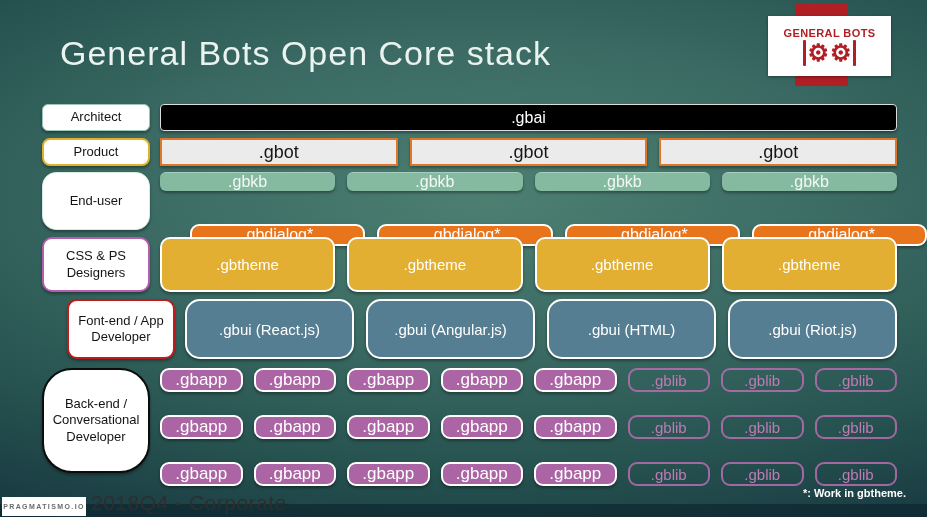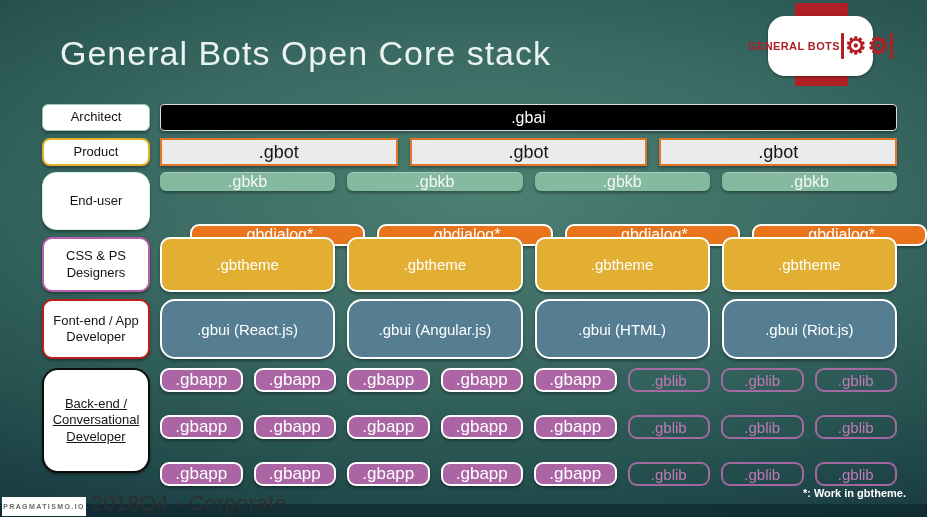--- a/index.html
+++ b/index.html
@@ -9,44 +9,43 @@
     background:radial-gradient(ellipse 115% 85% at 53% 38%,
       #4d7f71 0%, #3a6a63 35%, #26524f 62%, #16353f 88%, #112b35 100%);
   }
   .title{
     position:absolute;left:60px;top:34px;margin:0;
     font-size:34px;font-weight:400;letter-spacing:1px;color:#eaf3ef;
   }
   
   .ribbon{position:absolute;left:795px;top:3px;width:53px;height:83px;background:#b01f24;}
   .logo-card{
-    position:absolute;left:768px;top:16px;width:105px;height:60px;background:#ffffff;
-    display:flex;align-items:center;justify-content:center;gap:1px;
+    position:absolute;left:768px;top:16px;width:123px;height:60px;background:#ffffff;
+    display:flex;flex-direction:column;align-items:center;justify-content:center;gap:1px;
     box-shadow:0 1px 3px rgba(0,0,0,.4);
-    border-radius:17px;
   }
   .brand{font-size:11px;font-weight:bold;color:#b01f24;letter-spacing:.4px;white-space:nowrap;}
   .gears{display:flex;align-items:center;gap:1px;color:#b01f24;line-height:1;}
   .gears .bar{width:3px;height:26px;background:#b01f24;border-radius:1px;}
   .gears .gear{font-size:24px;font-weight:bold;}
   
   .grid{position:absolute;left:42px;top:104px;width:855px;display:flex;flex-direction:column;}
   .group{display:flex;align-items:stretch;}
   .rowlabel{
     flex:0 0 108px;width:108px;margin-right:10px;background:#fff;color:#141414;
     display:flex;align-items:center;justify-content:center;text-align:center;
     font-size:13px;line-height:1.25;padding:2px 3px;box-sizing:border-box;
     border-radius:7px;box-shadow:0 2px 3px rgba(0,0,0,.35);
   }
   .lbl-architect{border:1px solid #9cc8b8;border-radius:6px;}
   .lbl-product{border:2px solid #e2b02a;border-radius:8px;}
   .lbl-enduser{border:1px solid #d9ece4;border-radius:14px;}
   .lbl-css{border:2px solid #b85cae;border-radius:10px;}
-  .lbl-frontend{border:2px solid #bf1d1d;border-radius:10px;}
-  .lbl-backend{border:2px solid #0c0c0c;border-radius:16px;text-decoration:underline;}
+  .lbl-frontend{border:2px solid #bf1d1d;border-radius:10px;margin-left:25px;}
+  .lbl-backend{border:2px solid #0c0c0c;border-radius:30px;}
   .content{flex:1;display:flex;gap:12px;min-width:0;}
   .content>*{flex:1;}
   .col{flex-direction:column;}
   .subrow{display:flex;gap:12px;width:100%;}
   .subrow>*{flex:1;}
   .box{
     display:flex;align-items:center;justify-content:center;color:#fff;
     box-sizing:border-box;box-shadow:0 2px 3px rgba(0,0,0,.35);white-space:nowrap;
   }
   .gbai{background:#000;border:1px solid #ddd;border-radius:4px;font-size:16px;}

